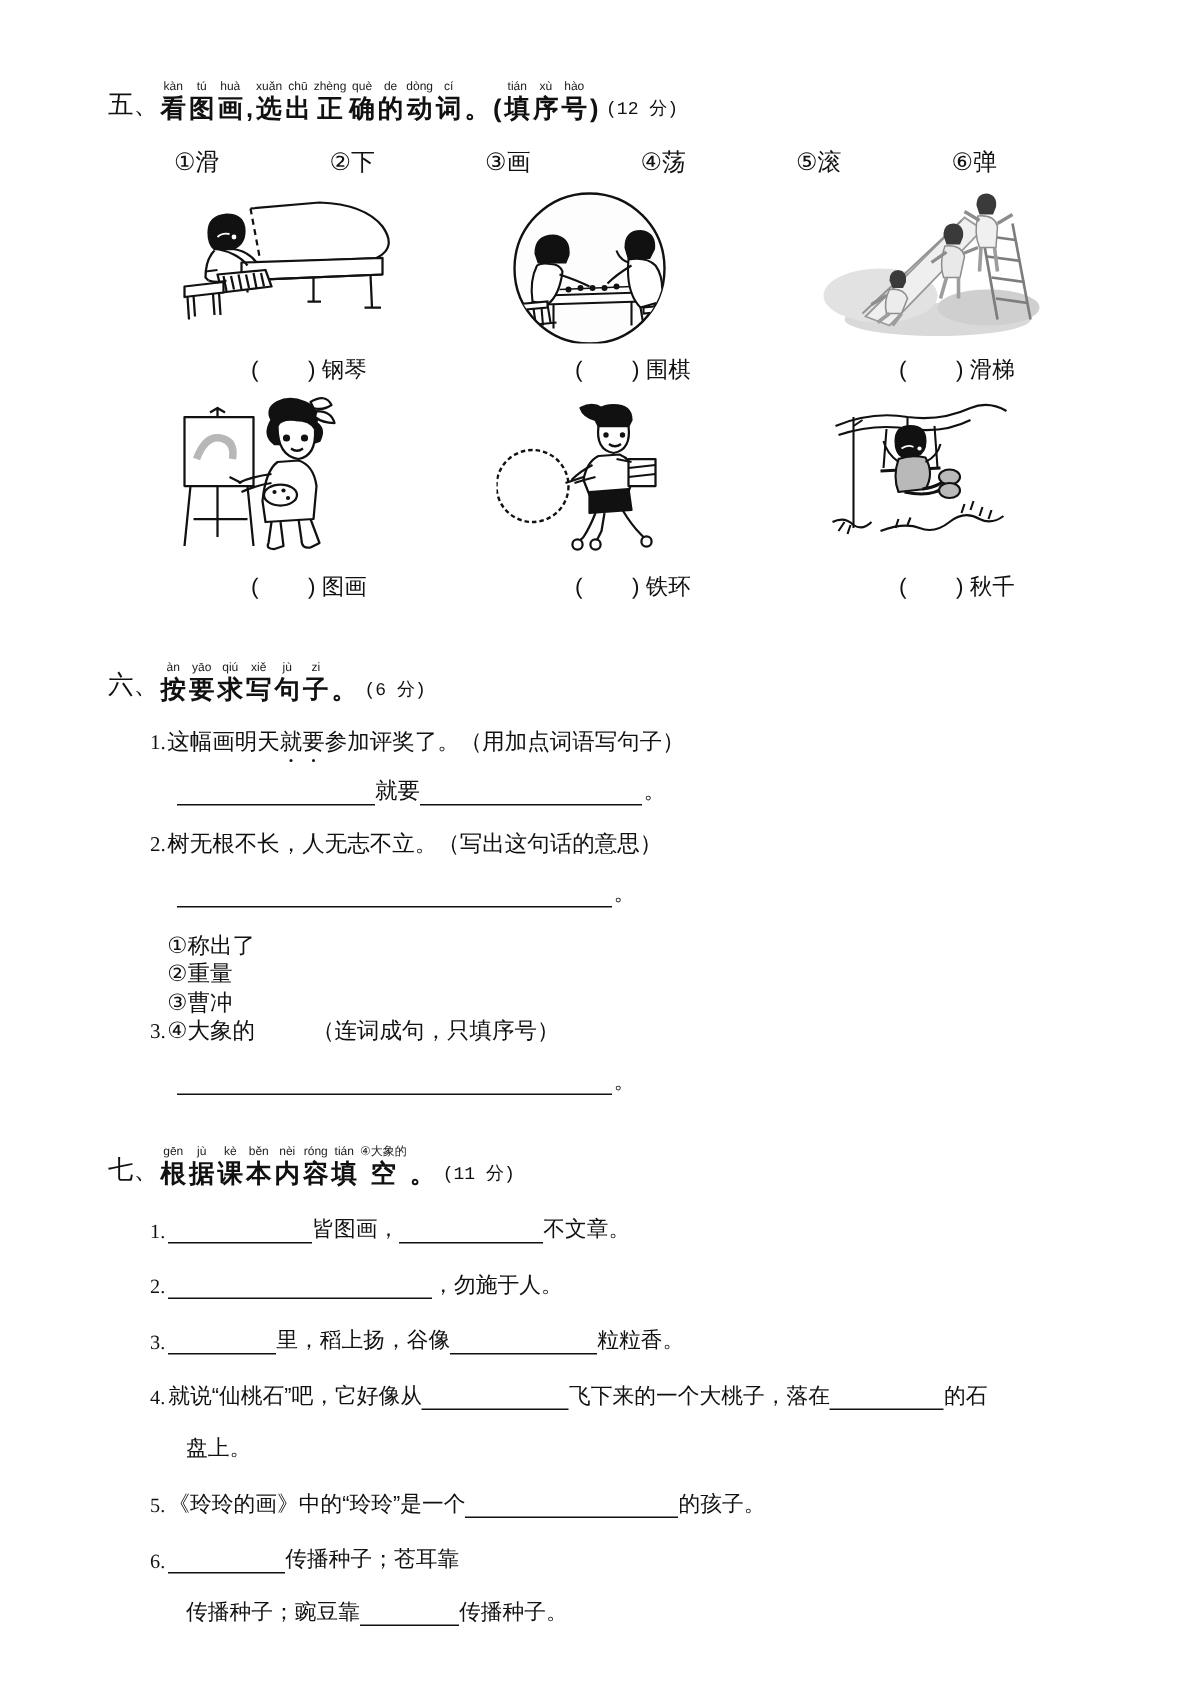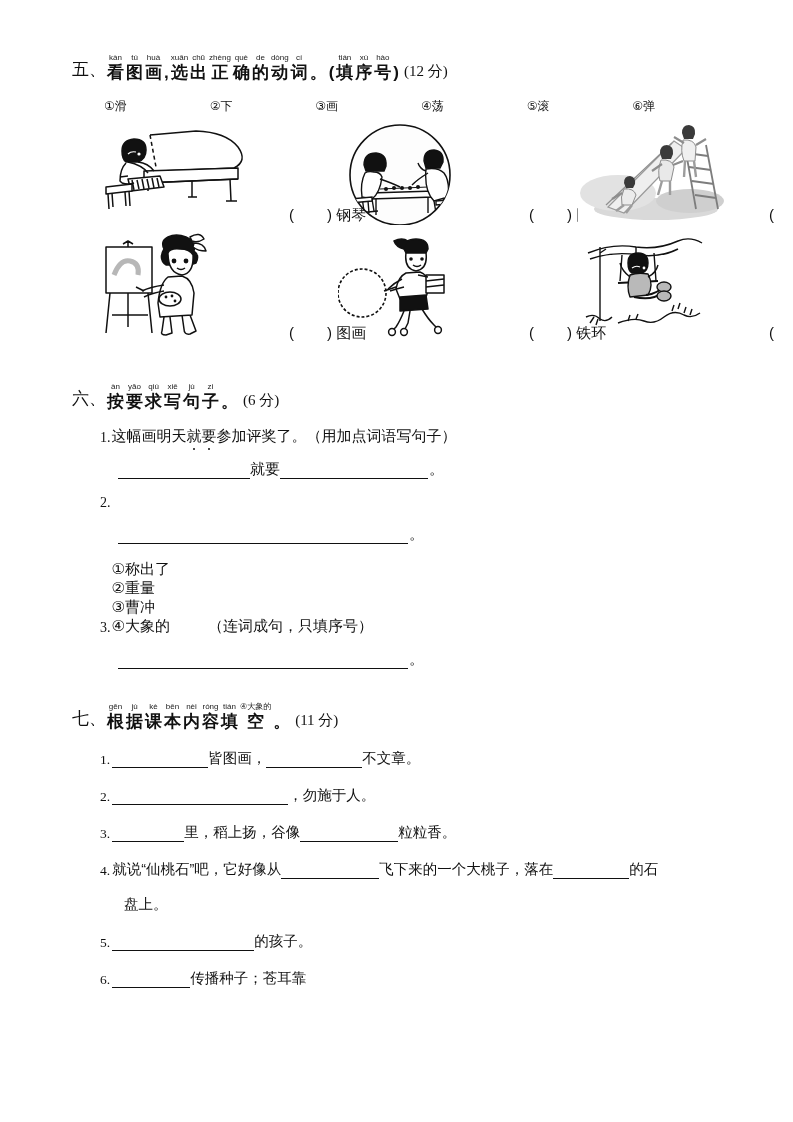--- a/index.html
+++ b/index.html
@@ -45,44 +45,44 @@
   }
   .ruby .han{
     font-family:"Liberation Sans","DejaVu Sans",sans-serif;
     font-size:17px;
     line-height:19px;
     font-weight:700;
     letter-spacing:0;
   }
   .ruby.no-py .py{visibility:hidden;}
   .sec-tail{
-    font-family:Liberation Serif, serif;
-    font-size:15px;
+    font-family:Liberation Mono, monospace;
+    font-size:12px;
     padding-bottom:1px;
     margin-left:4px;
   }
 
   
   .verbs{
     display:flex;
-    margin:16px 0 0 32px;
-    font-family:"Liberation Sans","DejaVu Sans",sans-serif;
-    font-size:12px;
+    margin:16px 0 0 44px;
+    font-family:"Liberation Sans","DejaVu Sans",sans-serif;
+    font-size:16px;
   }
   .verbs .vb{width:110px;}
 
   .pic-row{
     display:flex;
     margin-left:18px;
   }
   .pic-cell{
     width:240px;
     display:flex;
-    flex-direction:row;
-    align-items:flex-end;
+    flex-direction:column;
+    align-items:center;
   }
   .pic-box{
     height:104px;
     width:175px;
     margin:6px 0 0 8px;
     position:relative;
   }
   .pic-box svg{display:block;}
   .pic-label{
     font-family:"Liberation Sans","DejaVu Sans",sans-serif;
@@ -537,20 +537,21 @@
     </div>
     <div class="ans-line">
       <span class="blank" style="width:132px"></span>
       <span>就要</span>
       <span class="blank" style="width:148px"></span>
       <span class="period">。</span>
     </div>
 
     <div class="q-line">
       <span class="q-num">2.</span>
+      <span>树无根不长，人无志不立。（写出这句话的意思）</span>
     </div>
     <div class="ans-line">
       <span class="blank" style="width:290px"></span>
       <span class="period">。</span>
     </div>
 
     <div class="q-line">
       <span class="q-num">3.</span>
       <span class="opts">
         <span class="op">①称出了</span>
@@ -641,25 +642,31 @@
       <span>飞下来的一个大桃子，落在</span>
       <span class="blank" style="width:76px"></span>
       <span>的石</span>
     </div>
     <div class="f-line f-line2">
       <span>盘上。</span>
     </div>
 
     <div class="f-line">
       <span class="f-num">5.</span>
+      <span>《玲玲的画》中的“玲玲”是一个</span>
       <span class="blank" style="width:142px"></span>
       <span>的孩子。</span>
     </div>
 
     <div class="f-line">
       <span class="f-num">6.</span>
       <span class="blank" style="width:78px"></span>
       <span>传播种子；苍耳靠</span>
     </div>
+    <div class="f-line f-line2">
+      <span>传播种子；豌豆靠</span>
+      <span class="blank" style="width:66px"></span>
+      <span>传播种子。</span>
+    </div>
 
   </div>
 
 </div>
 
 </body></html>

